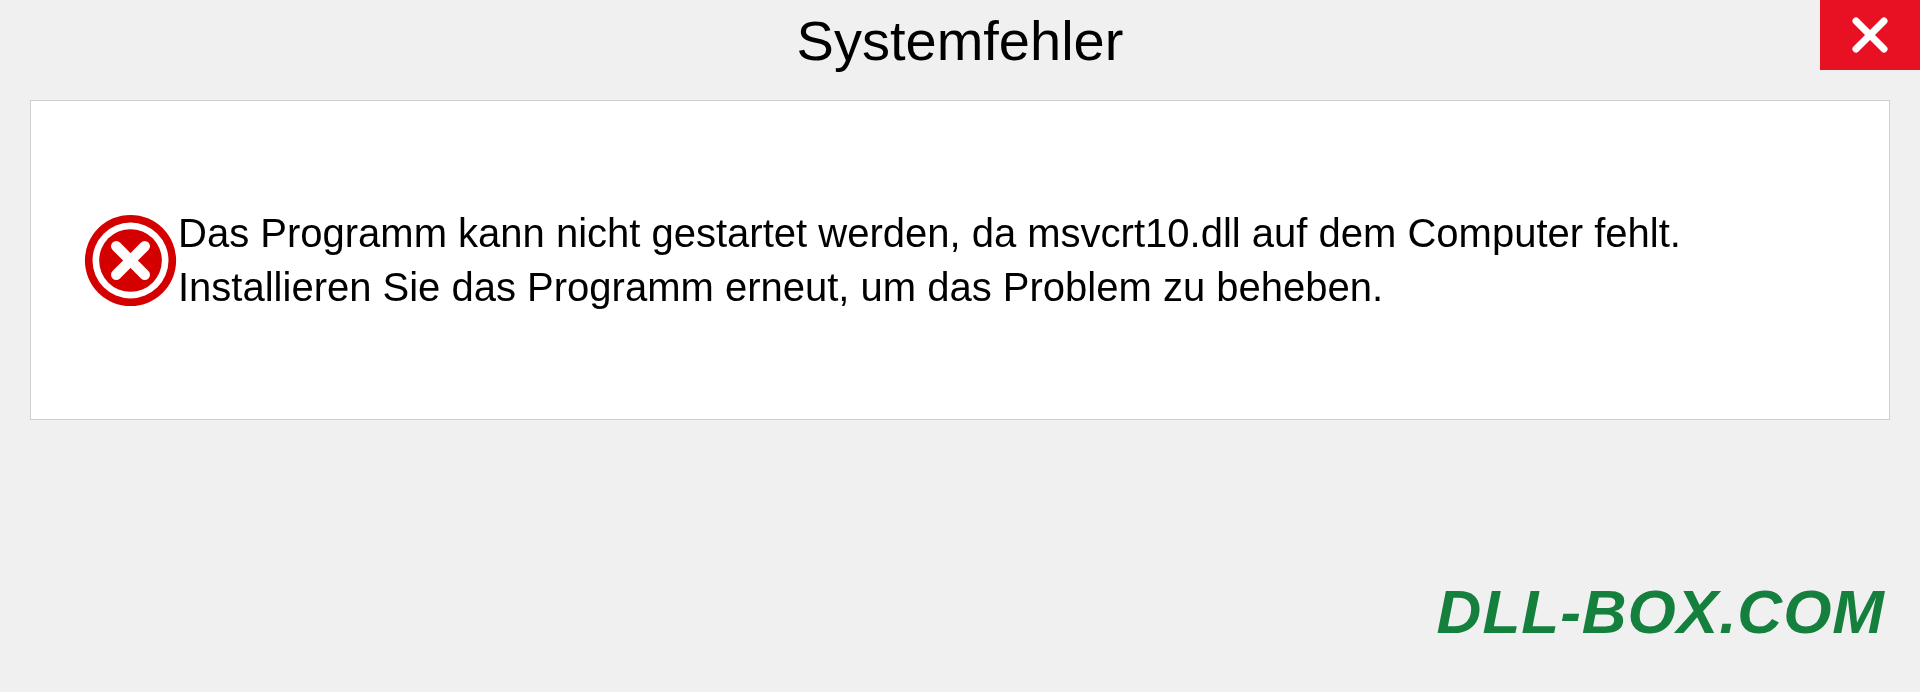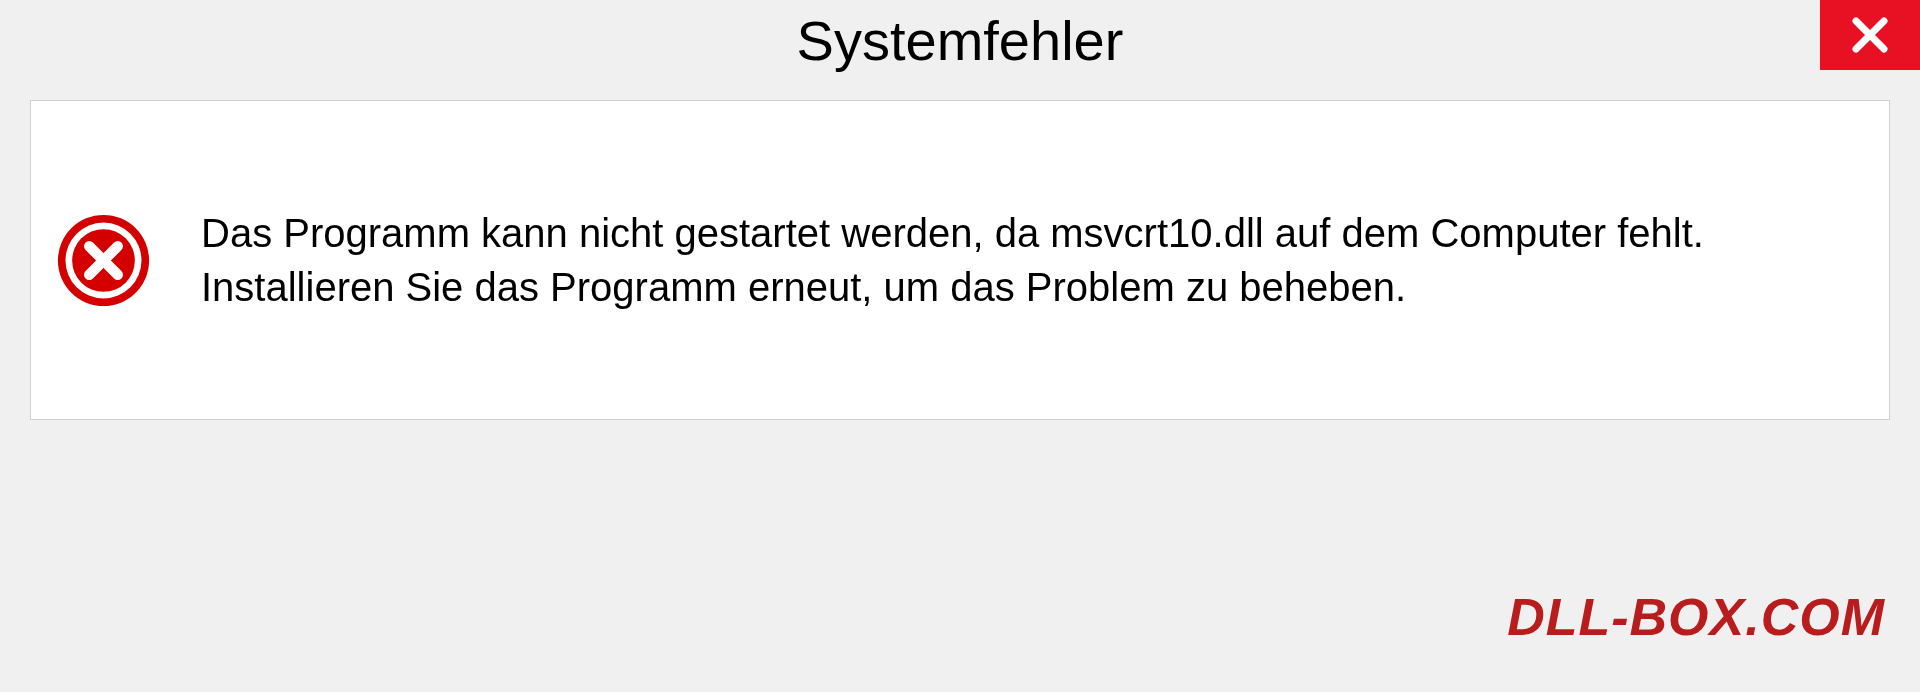--- a/index.html
+++ b/index.html
@@ -49,47 +49,46 @@
       width: 40px;
       height: 40px;
     }
     .content-area {
       flex: 1;
       padding: 20px 30px 0 30px;
     }
     .message-box {
       background: #ffffff;
       border: 1px solid #d0d0d0;
-      padding: 80px 25px;
+      padding: 80px 52px;
       display: flex;
       align-items: center;
-      gap: 50px;
       min-height: 320px;
     }
     .error-icon-wrap {
       flex-shrink: 0;
       width: 95px;
       height: 95px;
     }
     .message-text {
       font-size: 40px;
       line-height: 1.35;
       color: #000;
     }
     .footer {
       display: flex;
       align-items: center;
       justify-content: flex-end;
       padding: 30px 35px 45px 35px;
       gap: 60px;
     }
     .watermark {
-      font-size: 52px;
+      font-size: 62px;
       font-weight: 900;
-      color: #b91c1c;
+      color: #15803d;
       letter-spacing: 1px;
       font-family: Arial, Helvetica, sans-serif;
       font-style: italic;
     }
     .ok-btn {
       width: 260px;
       height: 80px;
       background: #e8e8e8;
       border: 2px solid #a8a8a8;
       font-size: 40px;

